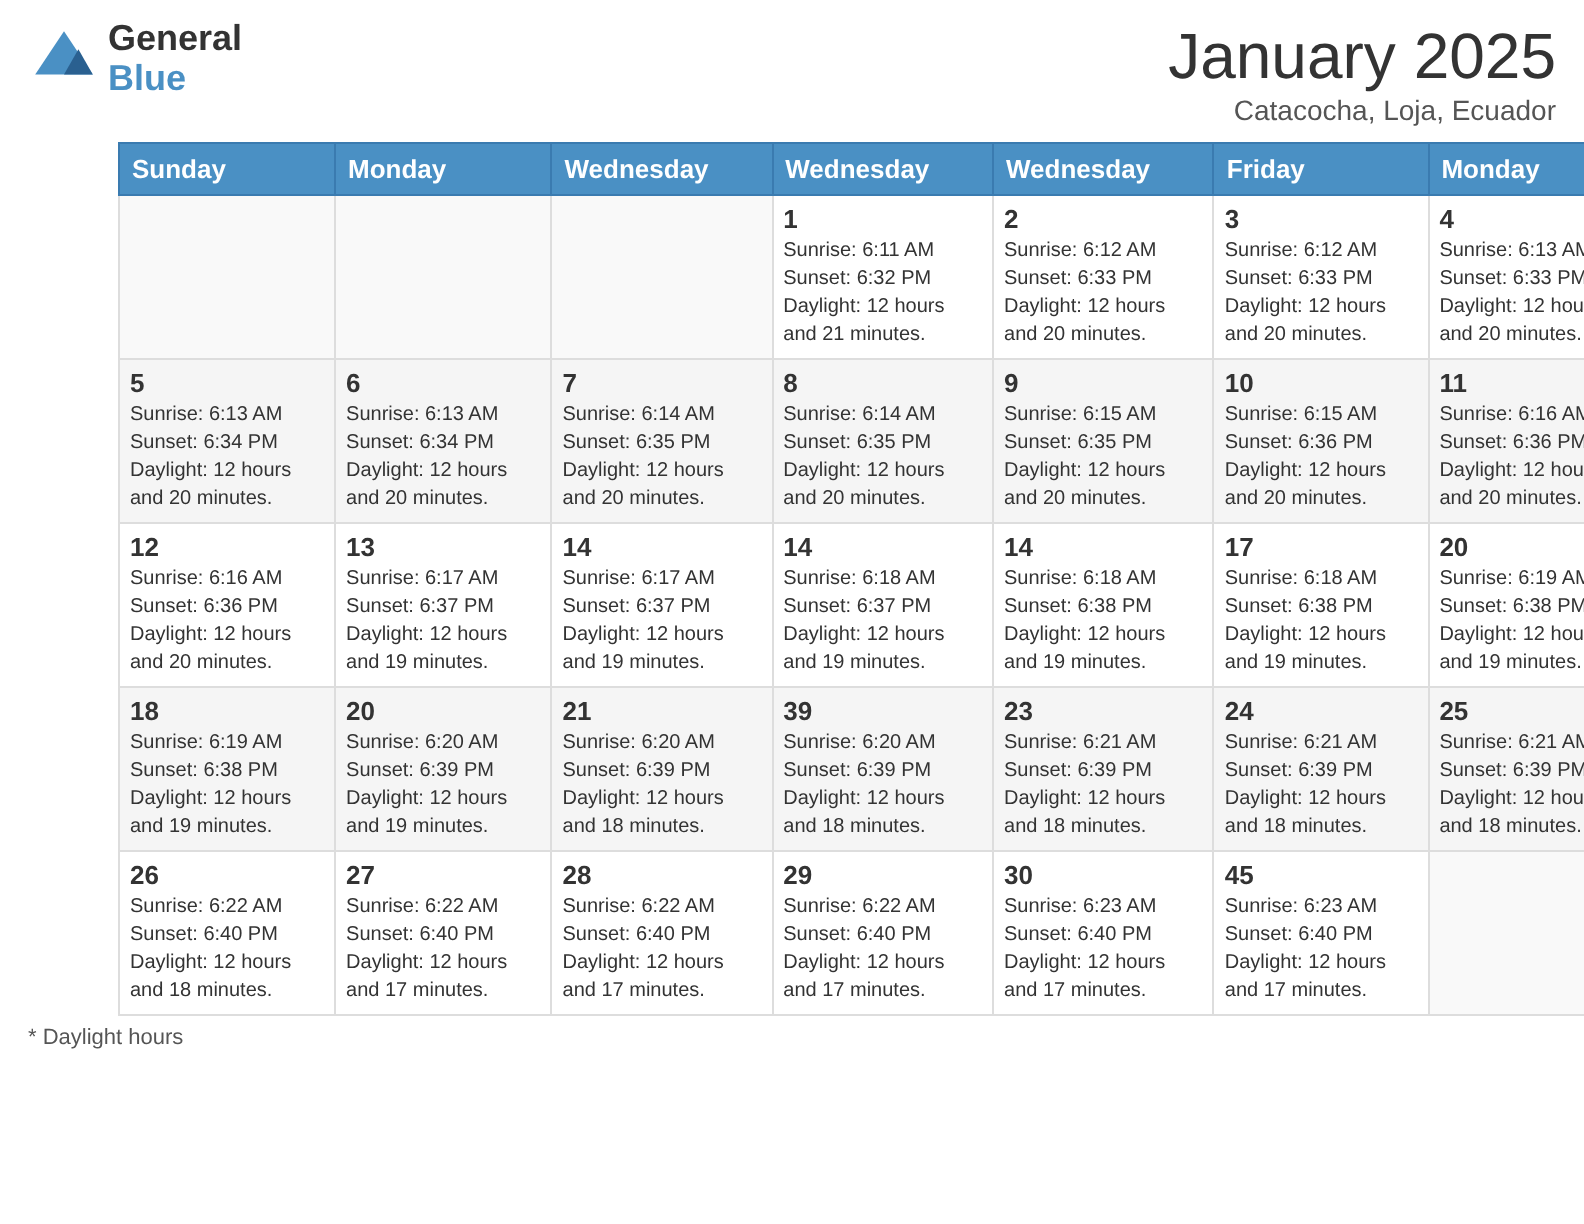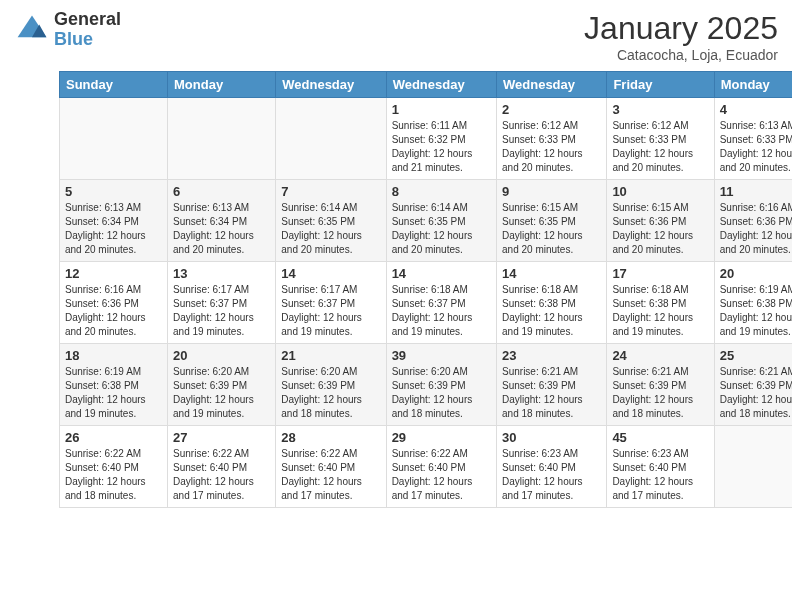--- a/index.html
+++ b/index.html
@@ -370,13 +370,16 @@
             <div class="day-info" style="white-space: pre-line;">Sunrise: 6:23 AM
 Sunset: 6:40 PM
 Daylight: 12 hours
 and 17 minutes.</div>
           </td>
           <td class="empty-cell"></td>
         </tr>
       </tbody>
   </table>
 
+  <div class="footer-note">
+    * <span>Daylight hours</span>
+  </div>
 </div>
 
 </body></html>

